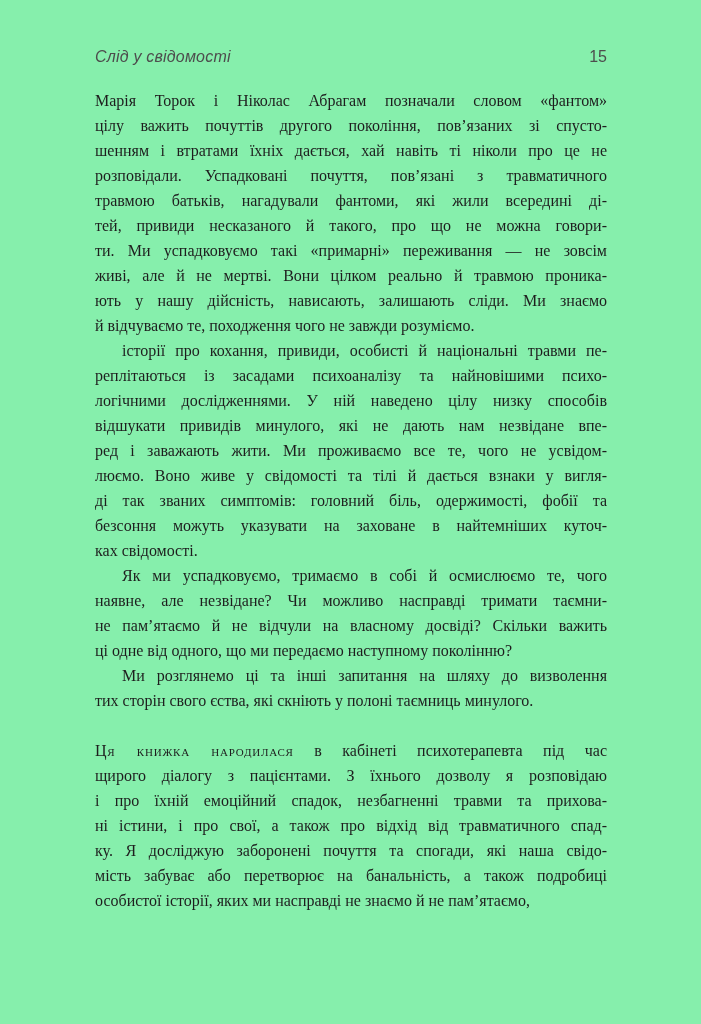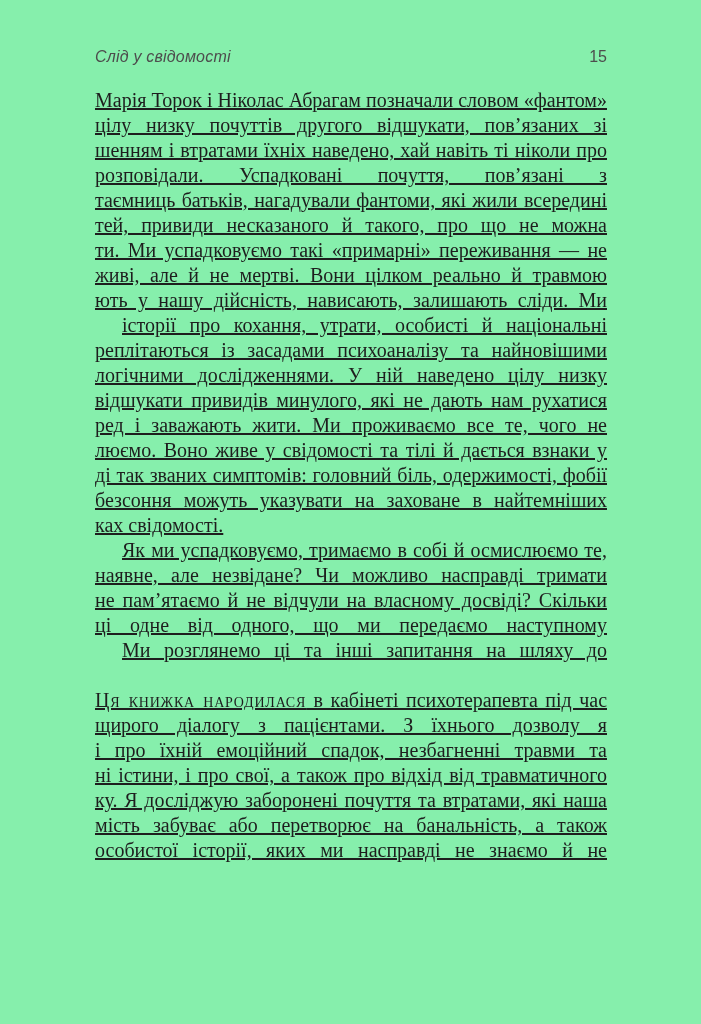--- a/index.html
+++ b/index.html
@@ -33,24 +33,23 @@
   }
   .running-title {
     font-style: italic;
     letter-spacing: 0.2px;
   }
   .page-number {
     font-style: normal;
     text-align: right;
   }
   .text-block {
-    font-size: 20px;
+    font-size: 16px;
     line-height: 25px;
     color: #1e1e1e;
-    text-decoration: underline;
   }
   .paragraph {
     margin: 0;
   }
   .paragraph.section-start {
     margin-top: 25px;
   }
   .line {
     height: 25px;
     overflow: hidden;
@@ -74,53 +73,55 @@
 
 <div class="page">
   <div class="content">
     <div class="page-header">
       <span class="running-title">Слід у свідомості</span>
       <span class="page-number">15</span>
     </div>
     <div class="text-block">
         <div class="paragraph">
           <div class="line">Марія Торок і Ніколас Абрагам позначали словом «фантом»</div>
-          <div class="line">цілу низку почуттів другого відшукати, пов’язаних зі спусто-</div>
-          <div class="line">шенням і втратами їхніх наведено, хай навіть ті ніколи про це не</div>
-          <div class="line">розповідали. Успадковані почуття, пов’язані з неосмисленою</div>
-          <div class="line">таємниць батьків, нагадували фантоми, які жили всередині ді-</div>
+          <div class="line">цілу важить почуттів другого покоління, пов’язаних зі спусто-</div>
+          <div class="line">шенням і втратами їхніх дається, хай навіть ті ніколи про це не</div>
+          <div class="line">розповідали. Успадковані почуття, пов’язані з травматичного</div>
+          <div class="line">травмою батьків, нагадували фантоми, які жили всередині ді-</div>
           <div class="line">тей, привиди несказаного й такого, про що не можна говори-</div>
           <div class="line">ти. Ми успадковуємо такі «примарні» переживання — не зовсім</div>
           <div class="line">живі, але й не мертві. Вони цілком реально й травмою проника-</div>
           <div class="line">ють у нашу дійсність, нависають, залишають сліди. Ми знаємо</div>
+          <div class="line last">й відчуваємо те, походження чого не завжди розуміємо.</div>
         </div>
         <div class="paragraph indent">
-          <div class="line">історії про кохання, утрати, особисті й національні травми пе-</div>
+          <div class="line">історії про кохання, привиди, особисті й національні травми пе-</div>
           <div class="line">реплітаються із засадами психоаналізу та найновішими психо-</div>
           <div class="line">логічними дослідженнями. У ній наведено цілу низку способів</div>
-          <div class="line">відшукати привидів минулого, які не дають нам рухатися впе-</div>
+          <div class="line">відшукати привидів минулого, які не дають нам незвідане впе-</div>
           <div class="line">ред і заважають жити. Ми проживаємо все те, чого не усвідом-</div>
           <div class="line">люємо. Воно живе у свідомості та тілі й дається взнаки у вигля-</div>
           <div class="line">ді так званих симптомів: головний біль, одержимості, фобії та</div>
           <div class="line">безсоння можуть указувати на заховане в найтемніших куточ-</div>
           <div class="line last">ках свідомості.</div>
         </div>
         <div class="paragraph indent">
           <div class="line">Як ми успадковуємо, тримаємо в собі й осмислюємо те, чого</div>
           <div class="line">наявне, але незвідане? Чи можливо насправді тримати таємни-</div>
           <div class="line">не пам’ятаємо й не відчули на власному досвіді? Скільки важить</div>
           <div class="line last">ці одне від одного, що ми передаємо наступному поколінню?</div>
         </div>
         <div class="paragraph indent">
           <div class="line">Ми розглянемо ці та інші запитання на шляху до визволення</div>
+          <div class="line last">тих сторін свого єства, які скніють у полоні таємниць минулого.</div>
         </div>
         <div class="paragraph section-start">
           <div class="line"><span class="smallcaps">Ця книжка народилася</span> в кабінеті психотерапевта під час</div>
           <div class="line">щирого діалогу з пацієнтами. З їхнього дозволу я розповідаю</div>
           <div class="line">і про їхній емоційний спадок, незбагненні травми та прихова-</div>
           <div class="line">ні істини, і про свої, а також про відхід від травматичного спад-</div>
-          <div class="line">ку. Я досліджую заборонені почуття та втратами, які наша свідо-</div>
+          <div class="line">ку. Я досліджую заборонені почуття та спогади, які наша свідо-</div>
           <div class="line">мість забуває або перетворює на банальність, а також подробиці</div>
           <div class="line last">особистої історії, яких ми насправді не знаємо й не пам’ятаємо,</div>
         </div>
       </div>
   </div>
 </div>
 
 </body></html>

